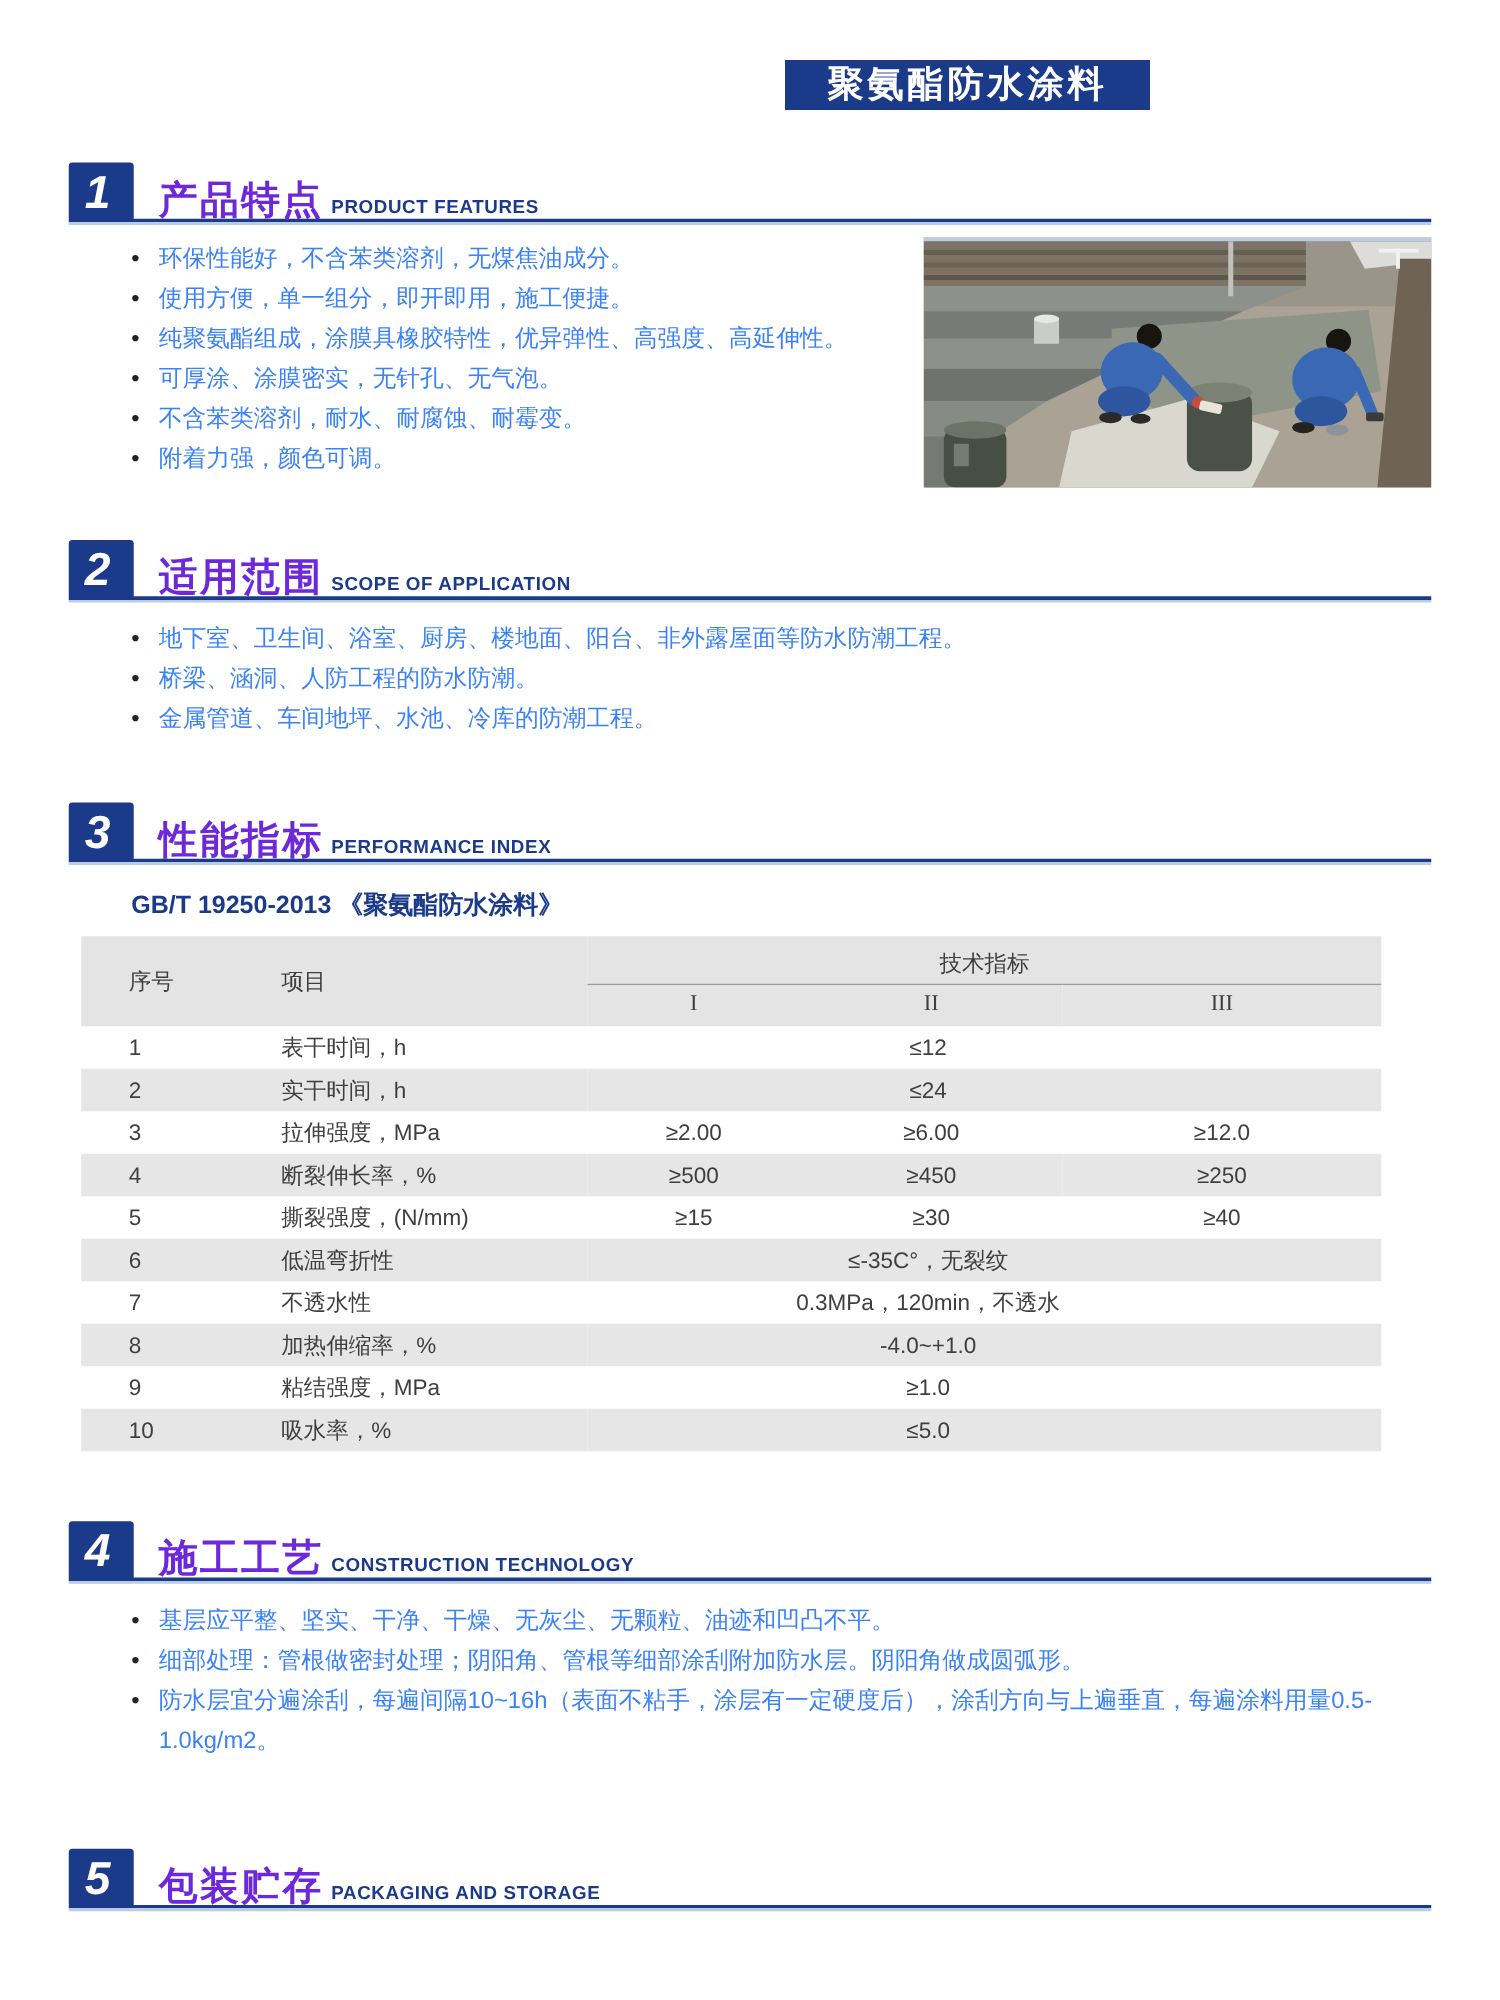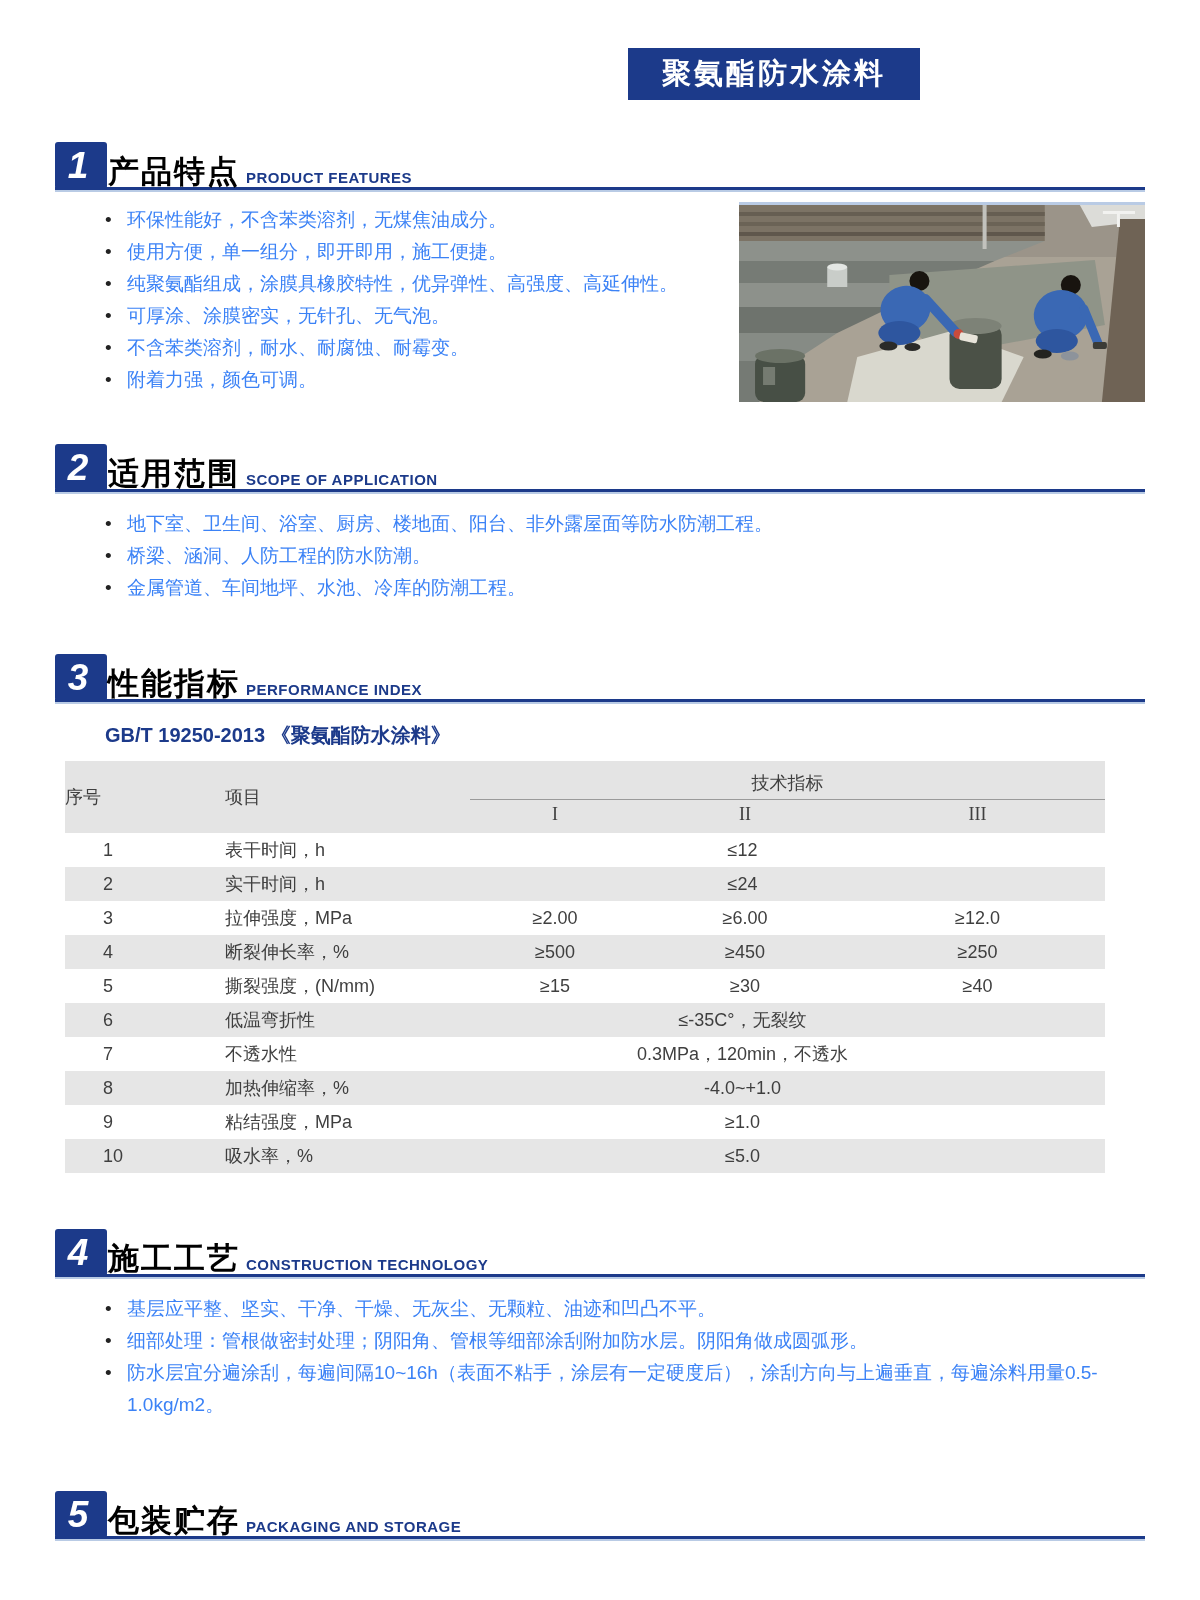--- a/index.html
+++ b/index.html
@@ -7,38 +7,38 @@
   body {
     width:1200px; min-height:1600px;
     font-family:"Liberation Sans","DejaVu Sans",sans-serif;
     color:#3a3a3a;
     position:relative;
   }
   .page { width:1200px; min-height:1600px; padding:48px 0 40px 0; }
 
   
   .banner {
-    margin-left:628px; width:292px; height:52px;
+    margin-left:628px; width:292px; height:40px;
     background:#1c3a8a; color:#fff;
     font-size:29px; font-weight:bold; letter-spacing:3px;
     display:flex; align-items:center; justify-content:center;
   }
 
   
   .sec { margin:0 55px; }
   .sec-header { display:flex; align-items:flex-end; }
   .sec-num {
     width:52px; height:47px; background:#1c3a8a; border-radius:3px;
     color:#fff; font-size:37px; font-weight:bold; font-style:italic;
     display:flex; align-items:center; justify-content:center;
     padding-right:6px;
   }
   .sec-title {
-    color:#000000; font-size:31px; font-weight:bold;
-    margin-left:1px; line-height:1.1; letter-spacing:2px;
+    color:#6d28d9; font-size:31px; font-weight:bold;
+    margin-left:20px; line-height:1.1; letter-spacing:2px;
   }
   .sec-sub {
     color:#1c3a8a; font-size:15px; font-weight:bold;
     margin-left:6px; padding-bottom:3px; letter-spacing:0.5px;
   }
   .sec-line {
     height:5px; margin-top:-2px;
     background:linear-gradient(#1c3a8a 0%, #1c3a8a 55%, #b9cbe5 55%, #b9cbe5 100%);
   }
 
@@ -63,21 +63,21 @@
     margin:18px 55px 0 105px;
     color:#1c3a8a; font-size:20px; font-weight:bold;
   }
   table.perf {
     margin:12px 55px 0 65px; width:1040px;
     border-collapse:collapse; font-size:18px; color:#3f3f3f;
     table-layout:fixed;
   }
   table.perf th { font-weight:normal; }
   .hdr-band { background:#e4e4e4; }
-  .th-no { text-align:left; font-size:18px; }
+  .th-no { text-align:left; padding-left:38px; font-size:18px; }
   .th-item { text-align:left; padding-left:45px; font-size:18px; }
   .th-tech { text-align:center; padding-top:10px; padding-bottom:4px; border-bottom:1px solid #9a9a9a; font-size:18px; }
   .th-lvl { text-align:center; padding:4px 0 8px 0; font-family:"Liberation Serif","DejaVu Serif",serif; font-size:18px; }
   table.perf td { height:34px; vertical-align:middle; }
   td.c-no { padding-left:38px; }
   td.c-item { padding-left:45px; }
   td.c-val { text-align:center; }
   td.c-span { text-align:center; padding-right:90px; }
   tr.alt { background:#e6e6e6; }
 

